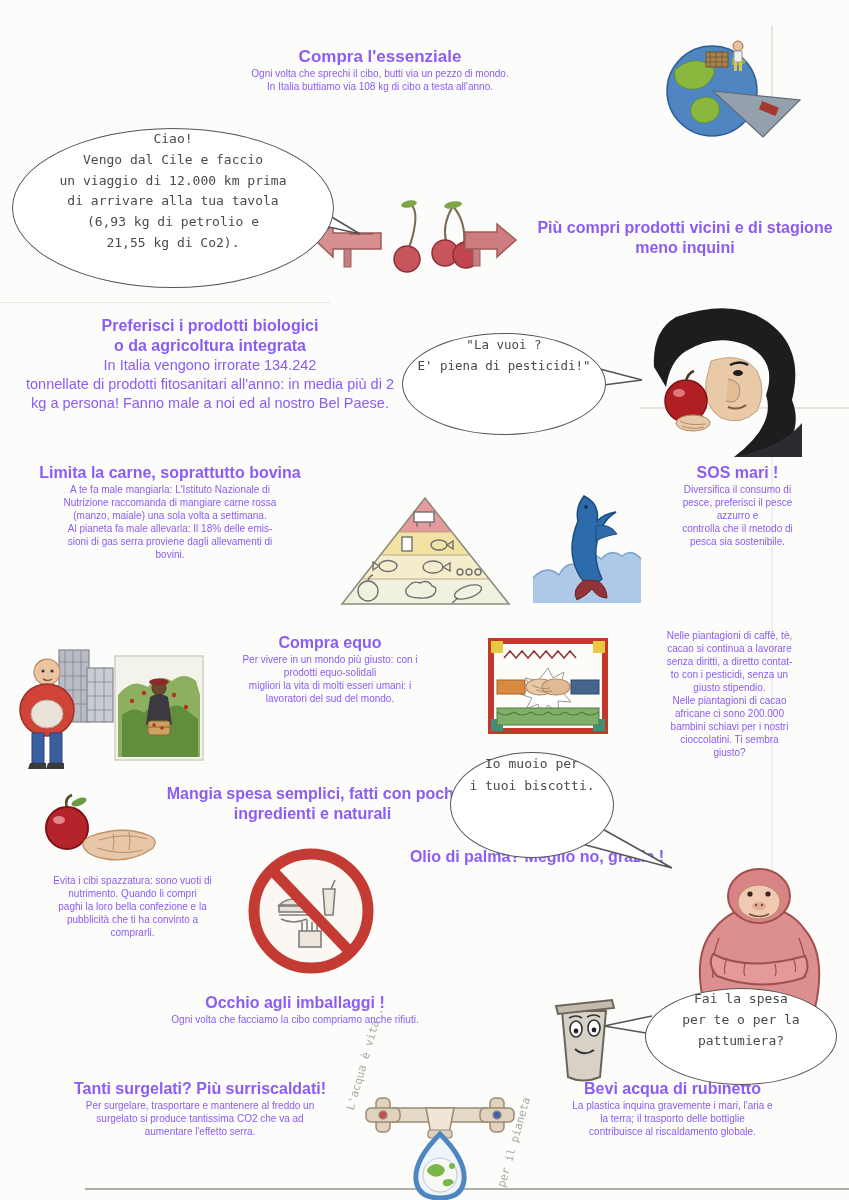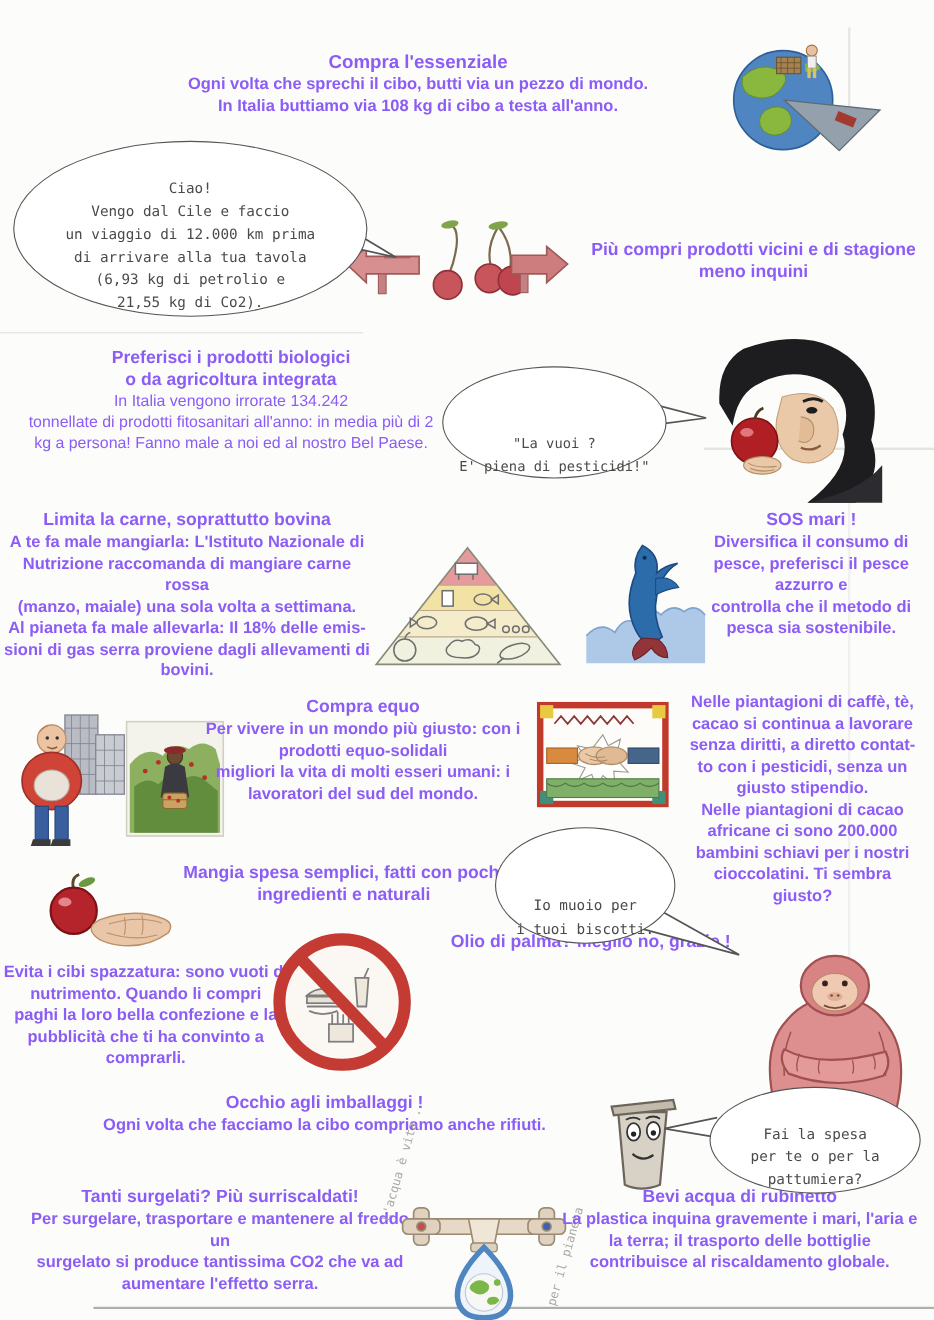--- a/index.html
+++ b/index.html
@@ -3,23 +3,23 @@
 <meta charset="utf-8">
 <style>
   html,body{margin:0;padding:0;background:#e9e9e7;}
   .paper{position:relative;width:849px;height:1200px;margin:0 auto;background:#fcfcfa;overflow:hidden;
          font-family:"Liberation Sans",sans-serif;color:#242424;}
   .abs{position:absolute;}
   .c{text-align:center;}
   .pre{white-space:pre-line;}
   .print{font-family:"Liberation Sans",sans-serif;color:#8b5cf6;}
   .title{font-weight:bold;font-size:16px;line-height:1.25;}
-  .body{font-size:15px;line-height:1.3;font-weight:bold;}
+  .body{font-size:10px;line-height:1.3;}
   .hand{font-family:"DejaVu Sans Mono",monospace;color:#4a4a4a;}
-  .bubble{border:1.6px solid #555;border-radius:50%;background:#fff;display:flex;align-items:flex-end;justify-content:center;z-index:3;}
+  .bubble{border:1.6px solid #555;border-radius:50%;background:#fff;display:flex;align-items:flex-start;justify-content:center;z-index:3;}
   .tail{z-index:2;}
   .artifact{background:#c9c9c5;}
   svg{display:block;}
 </style>
 </head>
 <body>
 
 <div class="paper">
 
   <div class="abs artifact" style="left:771px;top:25px;width:2px;height:95px;opacity:.45"></div>

